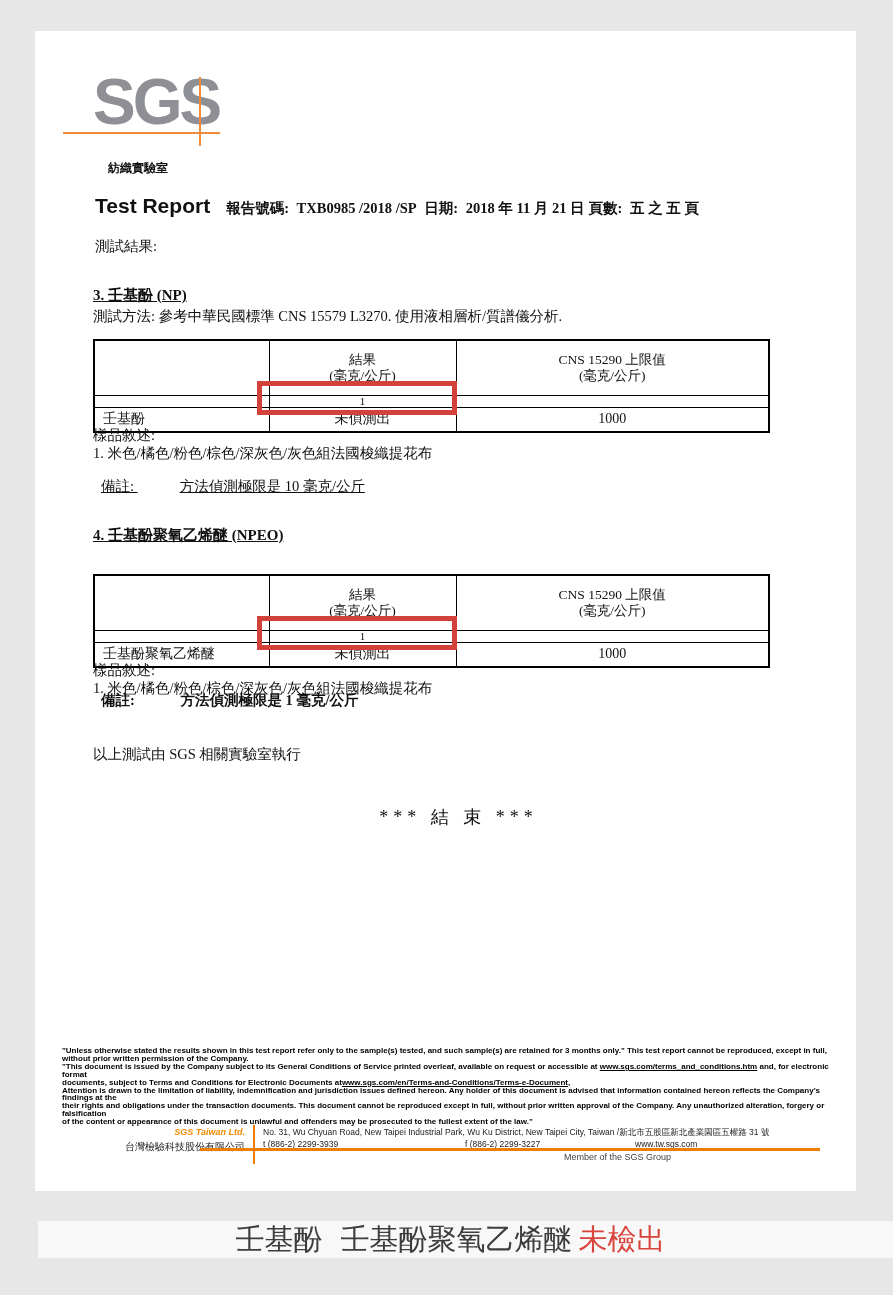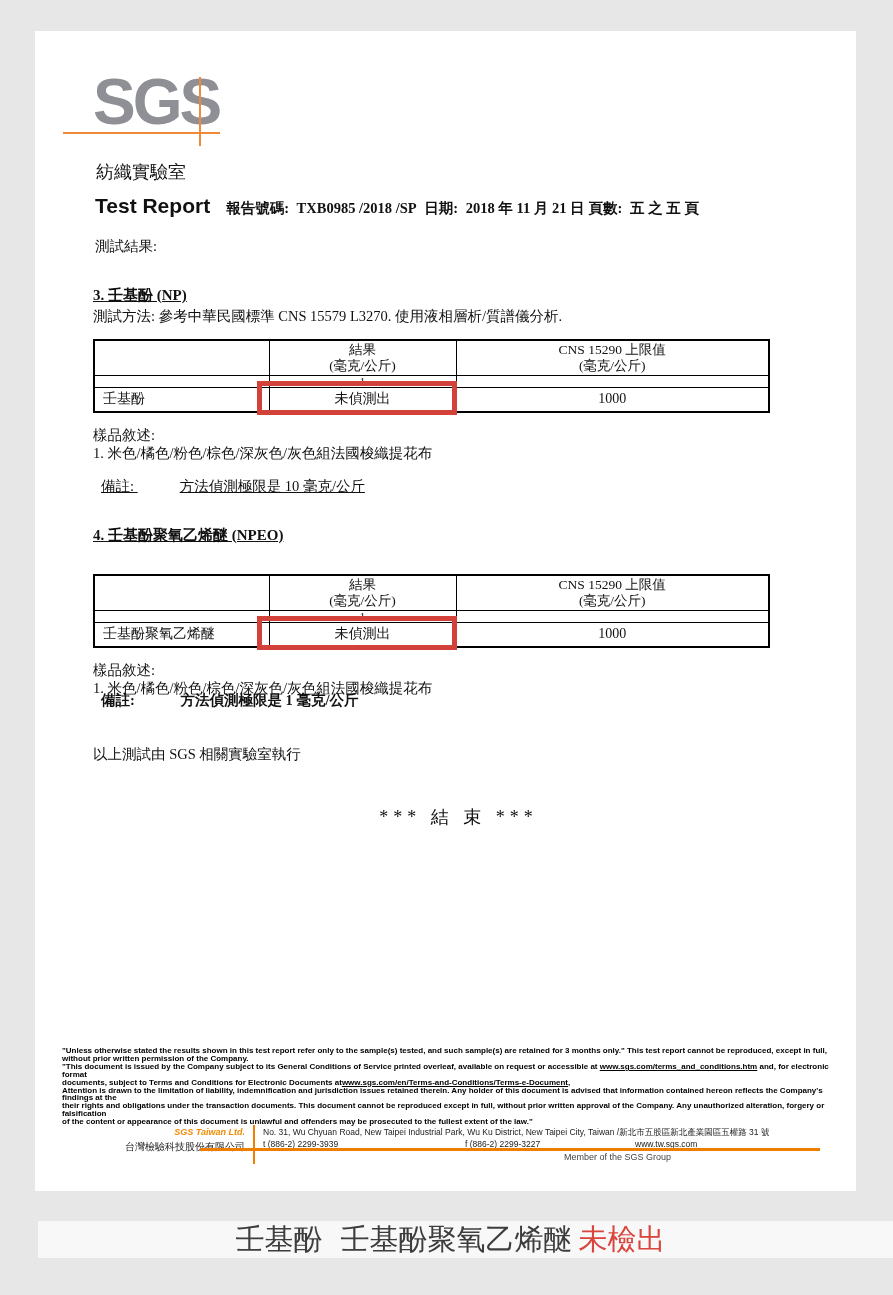--- a/index.html
+++ b/index.html
@@ -7,37 +7,37 @@
   body { position:relative; background:#e7e7e7; font-family:"Liberation Serif", serif; color:#111; }
 
   .page { position:absolute; left:35px; top:31px; width:821px; height:1160px; background:#ffffff; }
 
   
   .sgs-text { position:absolute; left:58px; top:42px; font-family:"Liberation Sans", sans-serif;
               font-weight:bold; font-size:64px; line-height:58px; letter-spacing:-3px; color:#8f8f96; }
   .logo-vline { position:absolute; left:164px; top:46px; width:2px; height:69px; background:#ef8a3a; }
   .logo-hline { position:absolute; left:28px; top:101px; width:157px; height:2px; background:#ef8a3a; }
 
-  .lab-name { position:absolute; left:61px; top:129px; font-size:18px; font-weight:normal; }
+  .lab-name { position:absolute; left:73px; top:129px; font-size:12px; font-weight:bold; }
 
   .title-row { position:absolute; left:60px; top:163px; white-space:nowrap; }
   .title-row .tr-en { font-family:"Liberation Sans", sans-serif; font-weight:bold; font-size:21px; }
   .title-row .meta { font-size:14.5px; font-weight:bold; margin-left:12px; }
   .title-row .meta span { margin-right:4px; }
 
   .results-label { position:absolute; left:60px; top:206px; font-size:14.5px; }
 
   .sec-heading { position:absolute; left:58px; font-size:15px; font-weight:bold; text-decoration:underline; }
   .sec-method  { position:absolute; left:58px; font-size:14.5px; white-space:nowrap; }
 
   .tablewrap { position:absolute; left:58px; width:677px; }
   table.rtable { border-collapse:collapse; width:677px; table-layout:fixed;
                  font-size:13.5px; }
   table.rtable td { border:1px solid #000; text-align:center; vertical-align:middle; }
-  table.rtable tr.hdr td { height:35px; line-height:16px; padding:1px 0; border-bottom:1.5px solid #000; }
+  table.rtable tr.hdr td { height:35px; line-height:16px; padding:11px 0; border-bottom:1.5px solid #000; }
   table.rtable tr.marker td { height:12px; font-size:11px; line-height:11px; padding:0; }
   table.rtable tr.datarow td { height:24px; font-size:14px; }
   table.rtable tr.datarow td.lbl { text-align:left; padding-left:8px; }
   table.rtable { border:2px solid #000; }
   .redbox { position:absolute; left:164px; top:42px; width:200px; height:34px;
             border:5px solid #d2423a; background:transparent; }
 
   .sample-label { position:absolute; left:58px; font-size:14.5px; }
   .sample-item  { position:absolute; left:58px; font-size:14.5px; }
   .note-line    { position:absolute; left:66px; font-size:14.5px; }
@@ -185,21 +185,21 @@
   </div>
 
   <div class="performed-by">以上測試由 SGS 相關實驗室執行</div>
   <div class="end-marker">*** 結 束 ***</div>
 
   <div class="disclaimer">
     <div>"Unless otherwise stated the results shown in this test report refer only to the sample(s) tested, and such sample(s) are retained for 3 months only." This test report cannot be reproduced, except in full,</div>
     <div>without prior written permission of the Company.</div>
     <div><span>"This document is issued by the Company subject to its General Conditions of Service printed overleaf, available on request or accessible at </span><span class="u">www.sgs.com/terms_and_conditions.htm</span><span> and, for electronic format</span></div>
     <div><span>documents, subject to Terms and Conditions for Electronic Documents at</span><span class="u">www.sgs.com/en/Terms-and-Conditions/Terms-e-Document</span><span>,</span></div>
-    <div>Attention is drawn to the limitation of liability, indemnification and jurisdiction issues retained therein. Any holder of this document is advised that information contained hereon reflects the Company's findings at the</div>
+    <div>Attention is drawn to the limitation of liability, indemnification and jurisdiction issues defined hereon. Any holder of this document is advised that information contained hereon reflects the Company's findings at the</div>
     <div>their rights and obligations under the transaction documents. This document cannot be reproduced except in full, without prior written approval of the Company. Any unauthorized alteration, forgery or falsification</div>
     <div>of the content or appearance of this document is unlawful and offenders may be prosecuted to the fullest extent of the law."</div>
   </div>
 
   <div class="f-company">
     <div class="en">SGS Taiwan Ltd.</div>
     <div class="zh">台灣檢驗科技股份有限公司</div>
   </div>
   <div class="f-divider"></div>
   <div class="f-address">No. 31, Wu Chyuan Road, New Taipei Industrial Park, Wu Ku District, New Taipei City, Taiwan /新北市五股區新北產業園區五權路 31 號</div>

